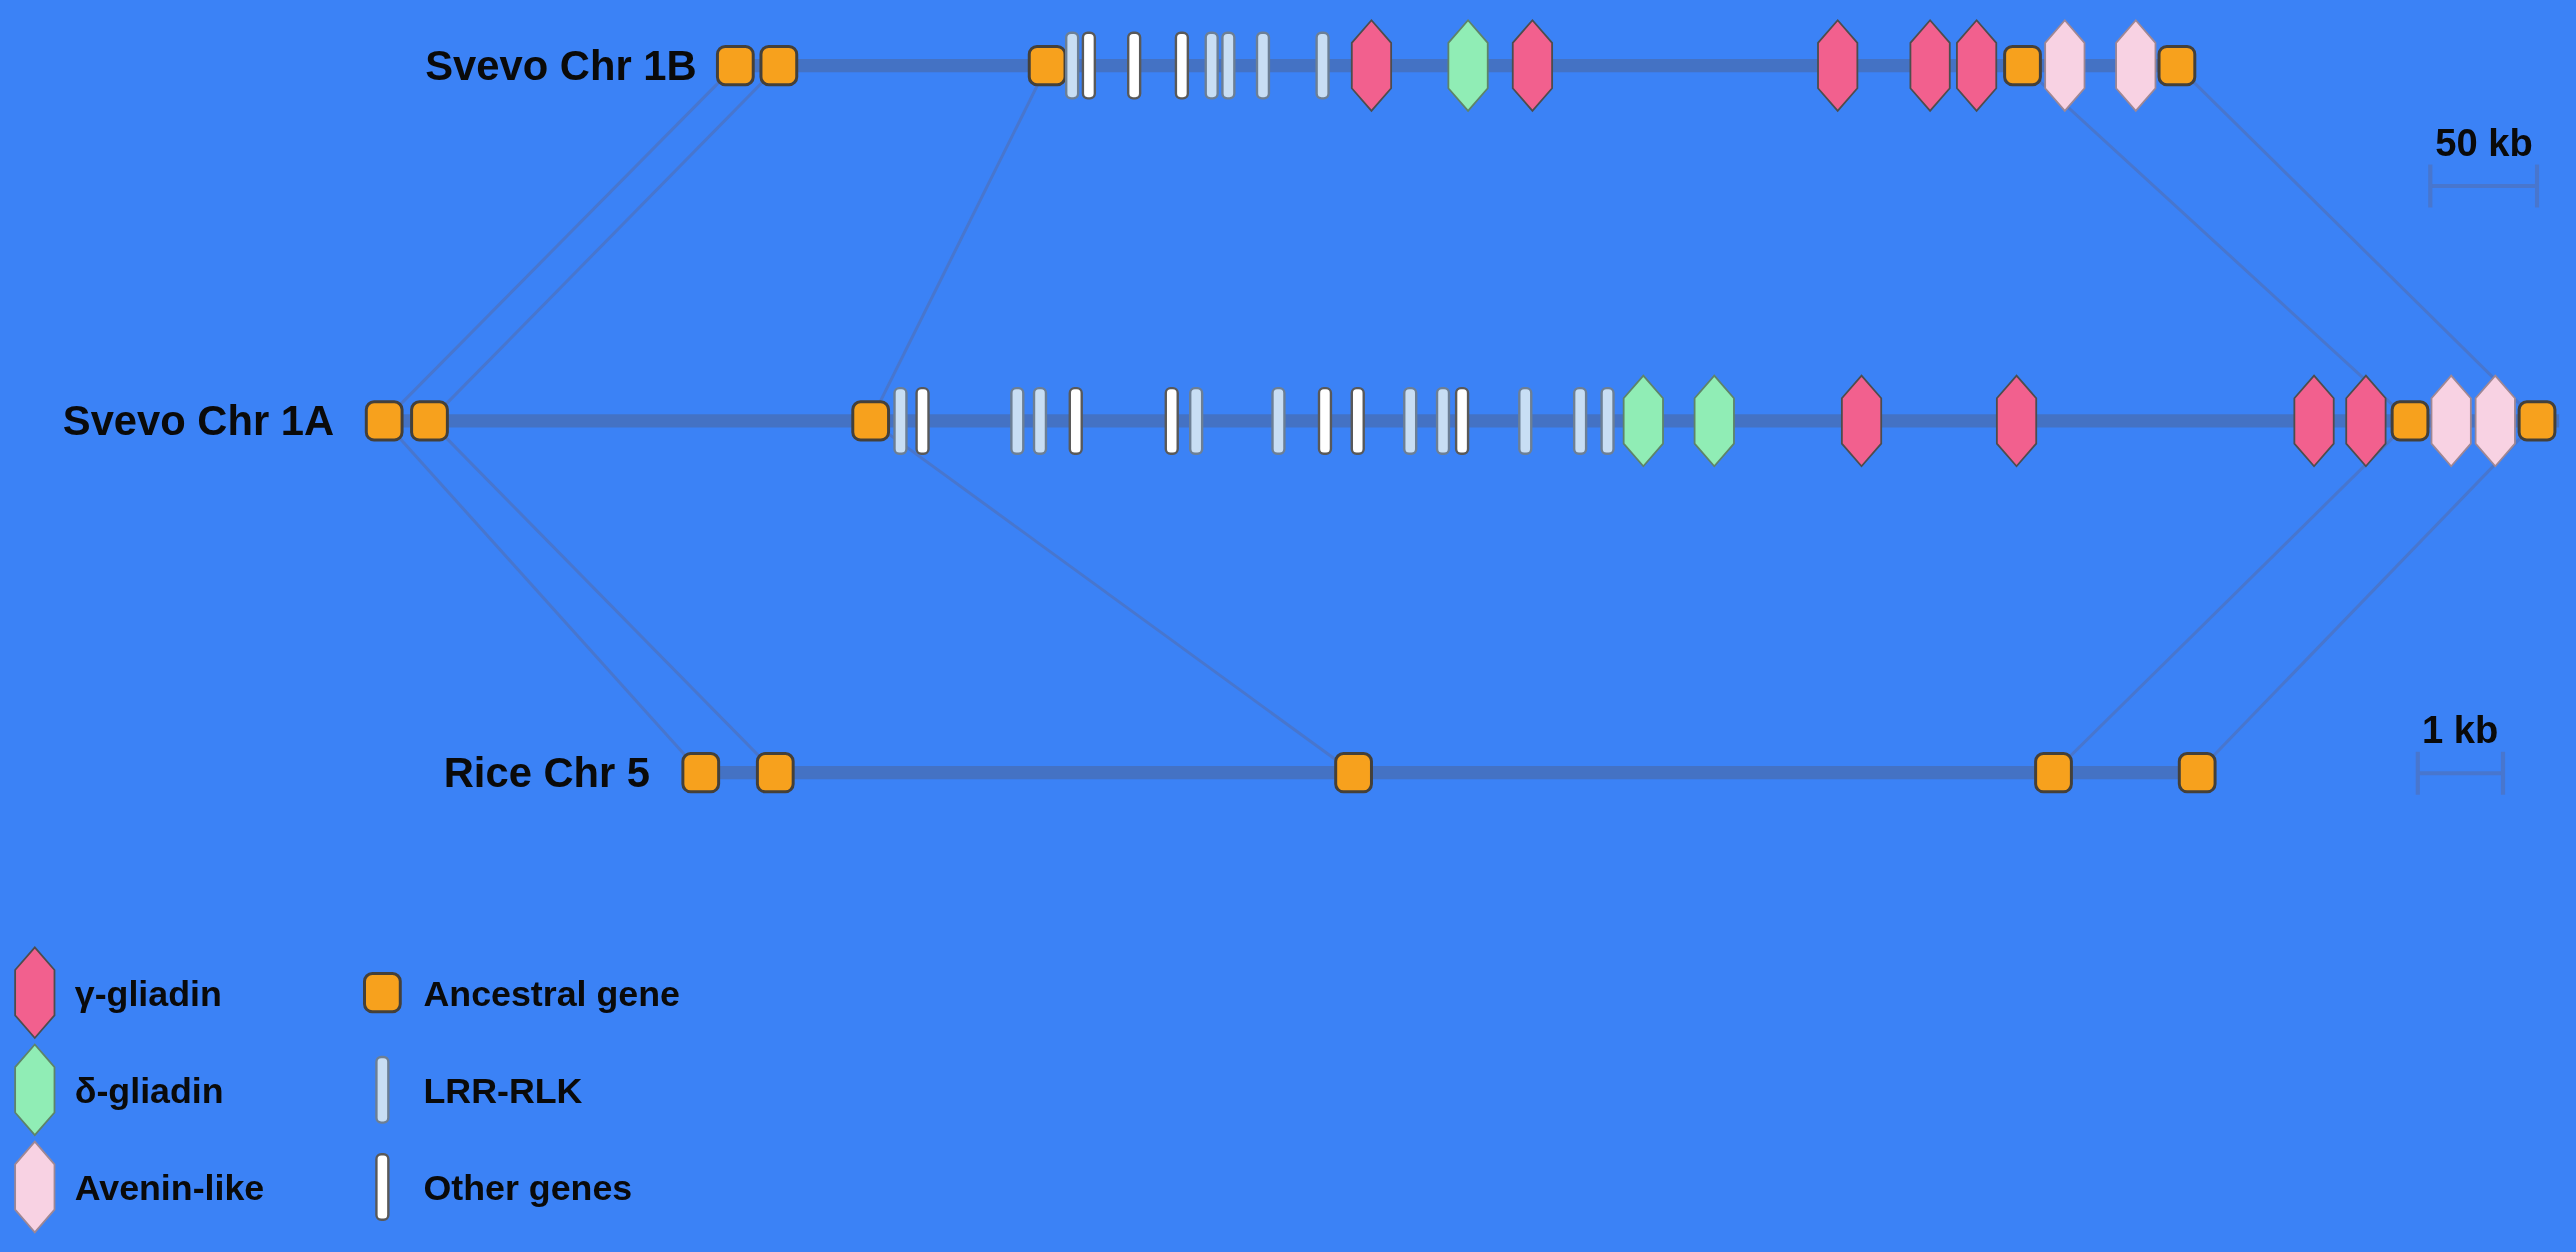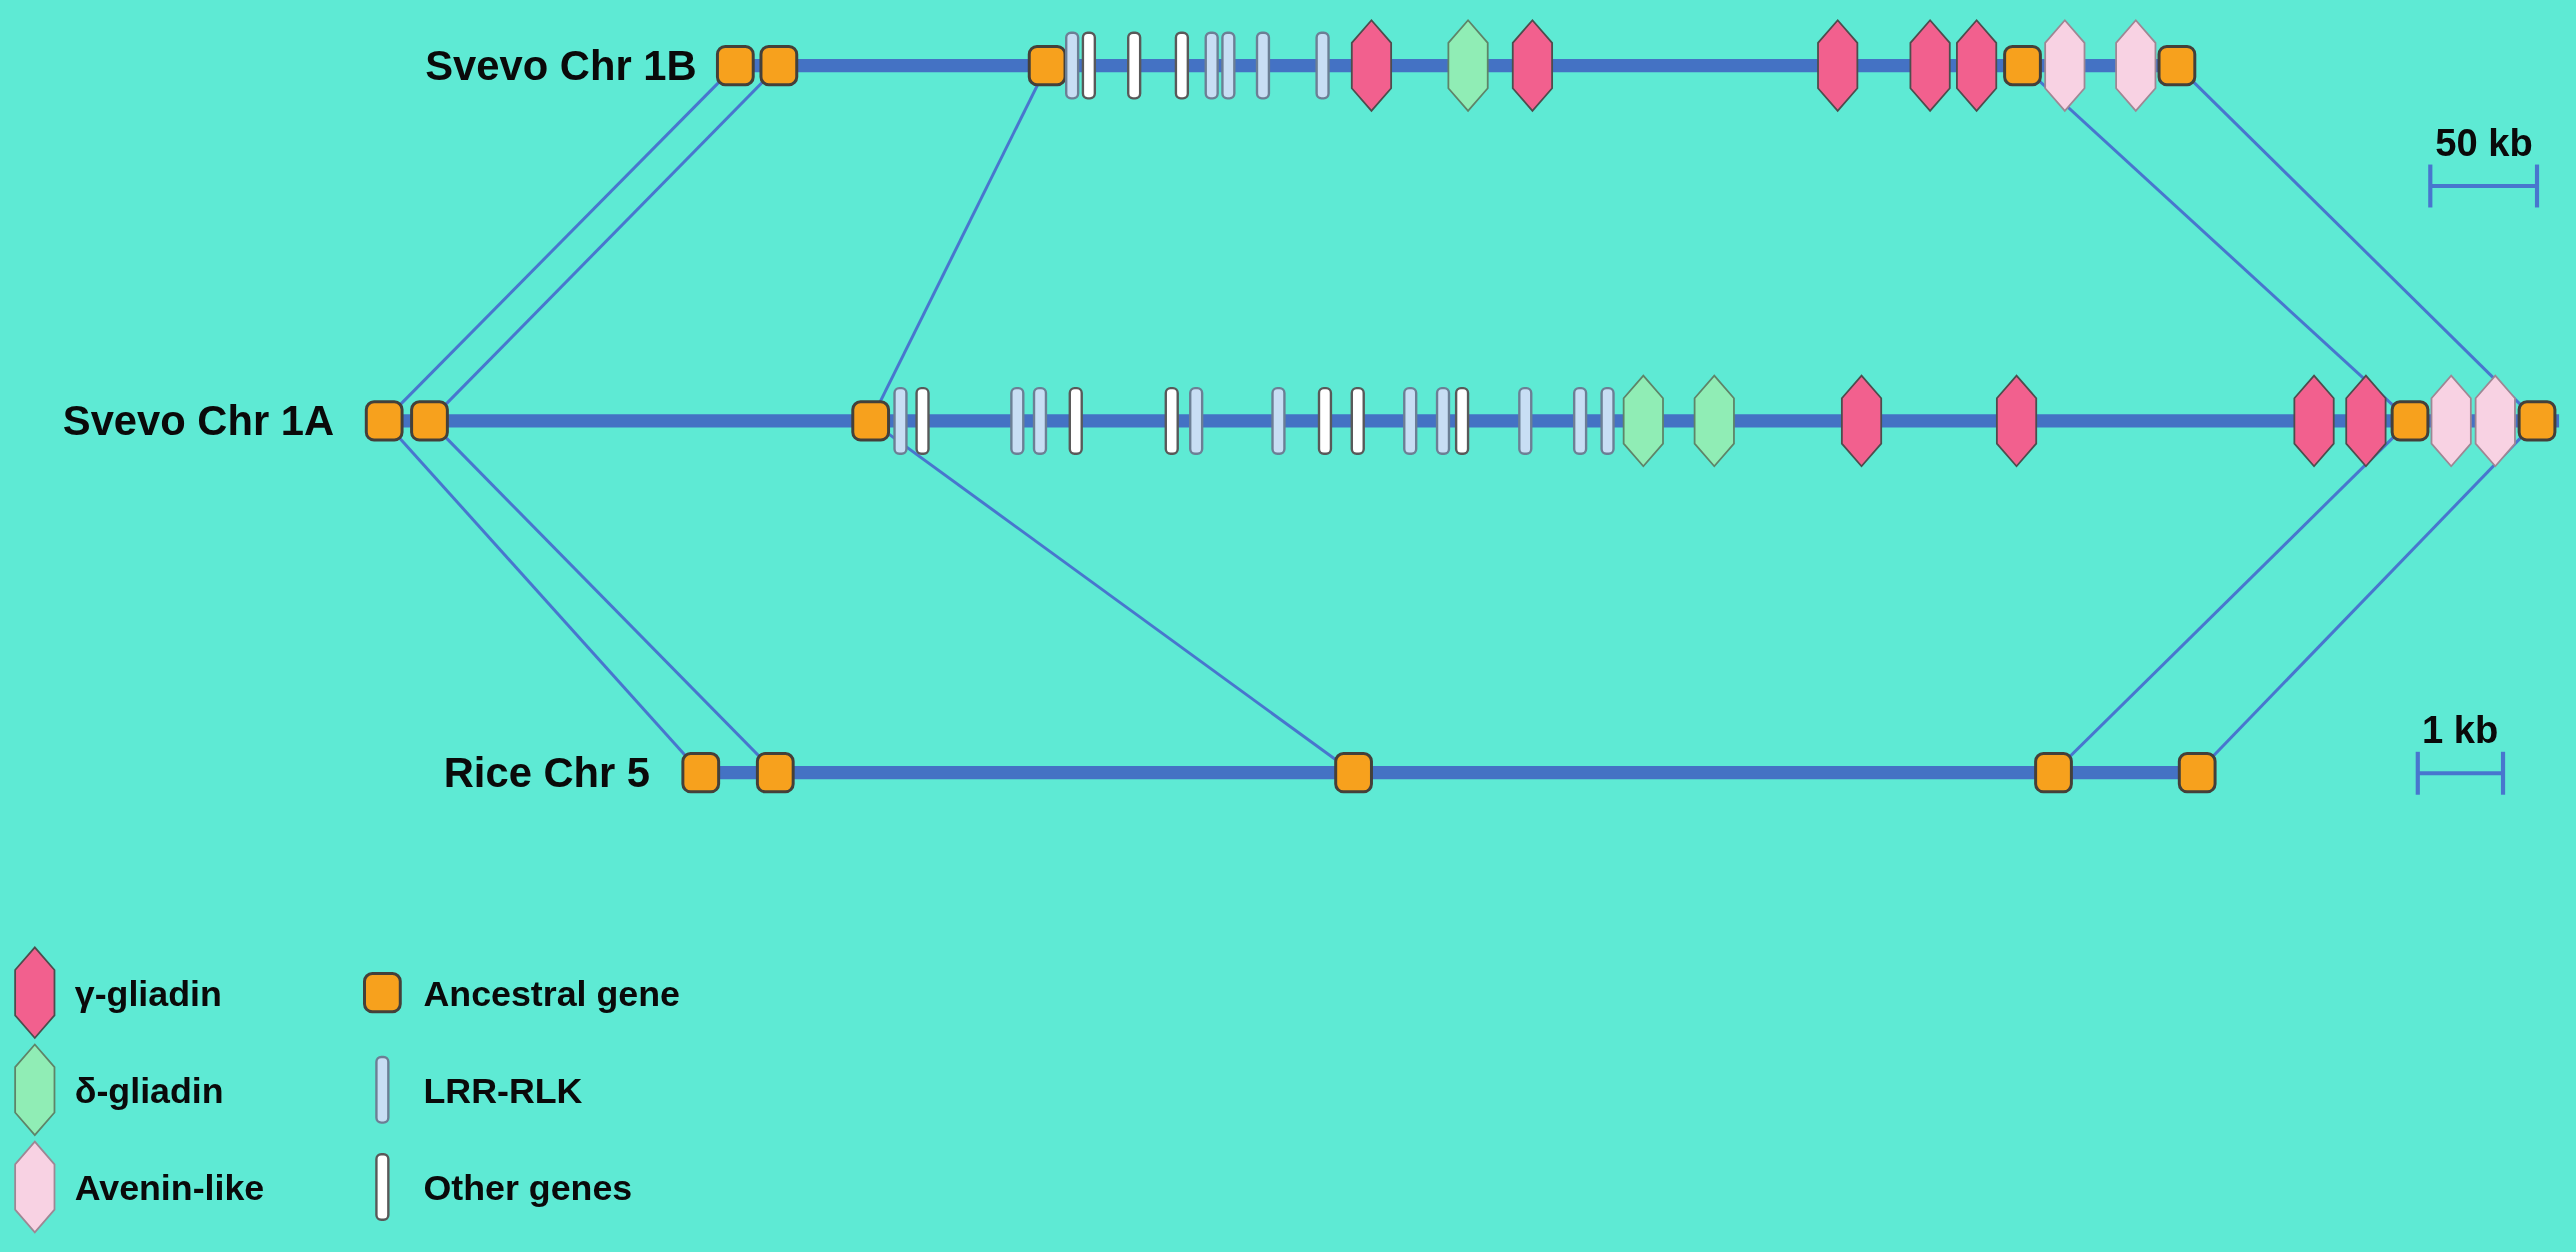--- a/index.html
+++ b/index.html
@@ -1,16 +1,16 @@
 <!DOCTYPE html>
 <html style="font-size:9.5px"><head>
 <meta charset="utf-8">
 <style>
   html,body{margin:0;padding:0;background:#ffffff;}
-  .stage{position:relative;width:2576px;height:1252px;background:#5eead4;overflow:hidden;}
+  .stage{position:relative;width:2576px;height:1252px;background:#3b82f6;overflow:hidden;}
   svg{display:block;}
   .rowlabel{font-family:"Liberation Sans",sans-serif;font-weight:700;font-size:70px;fill:#0a0a0a;}
   .scalelabel{font-family:"Liberation Sans",sans-serif;font-weight:700;font-size:64px;fill:#0a0a0a;}
   .legendlabel{font-family:"Liberation Sans",sans-serif;font-weight:700;font-size:60px;fill:#0a0a0a;}
 </style>
 </head>
 <body>
 
 <div class="stage">
   <svg id="diagram" width="2576" height="1252" viewBox="0 0 4320 2100">

